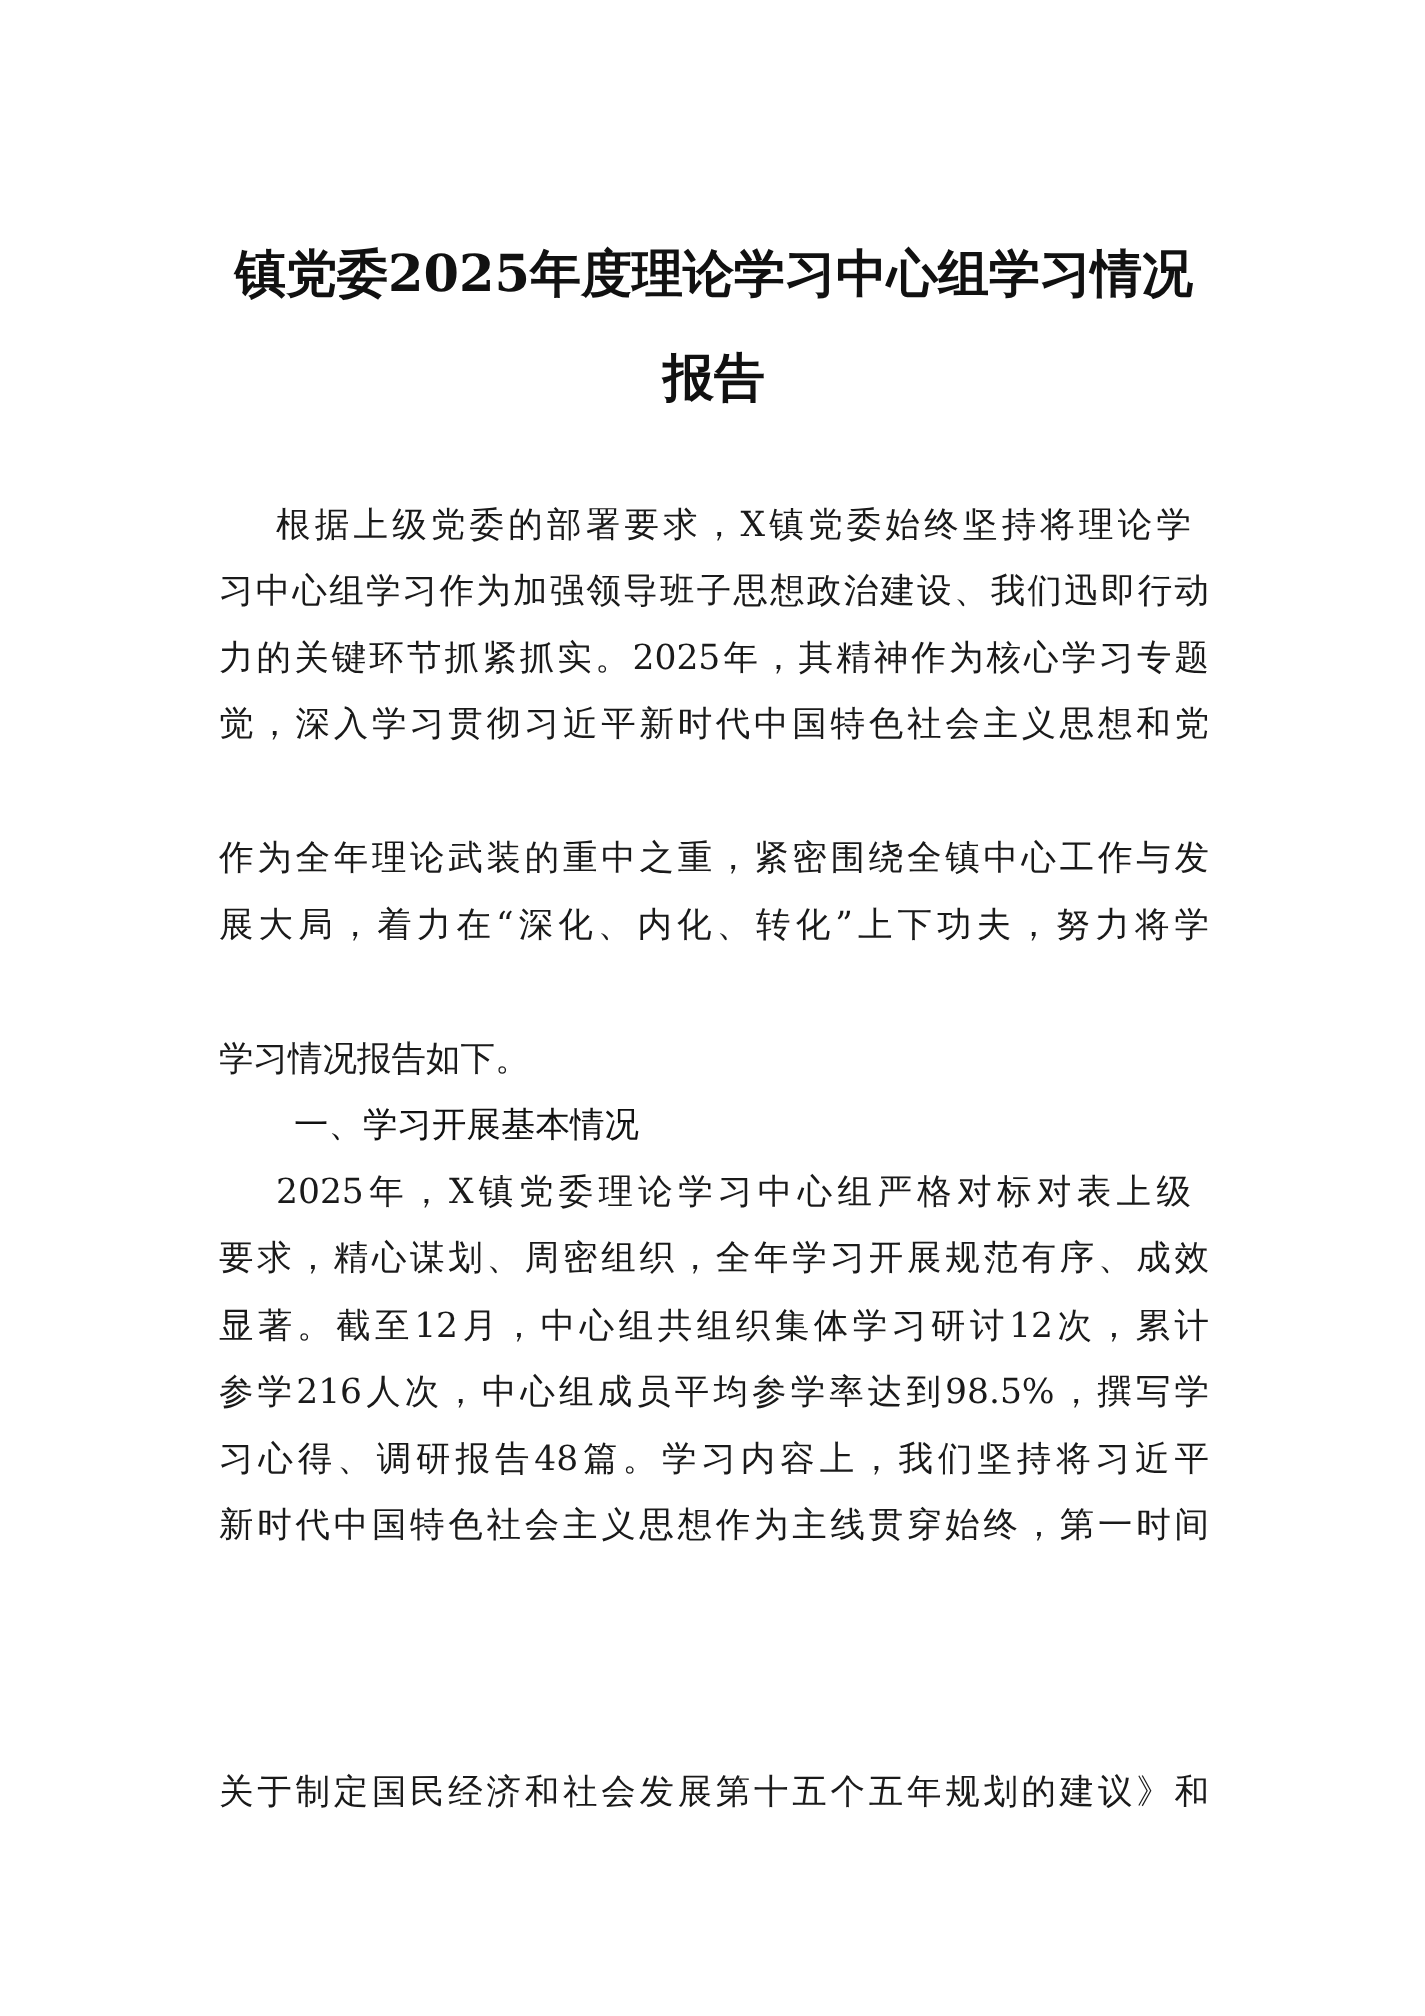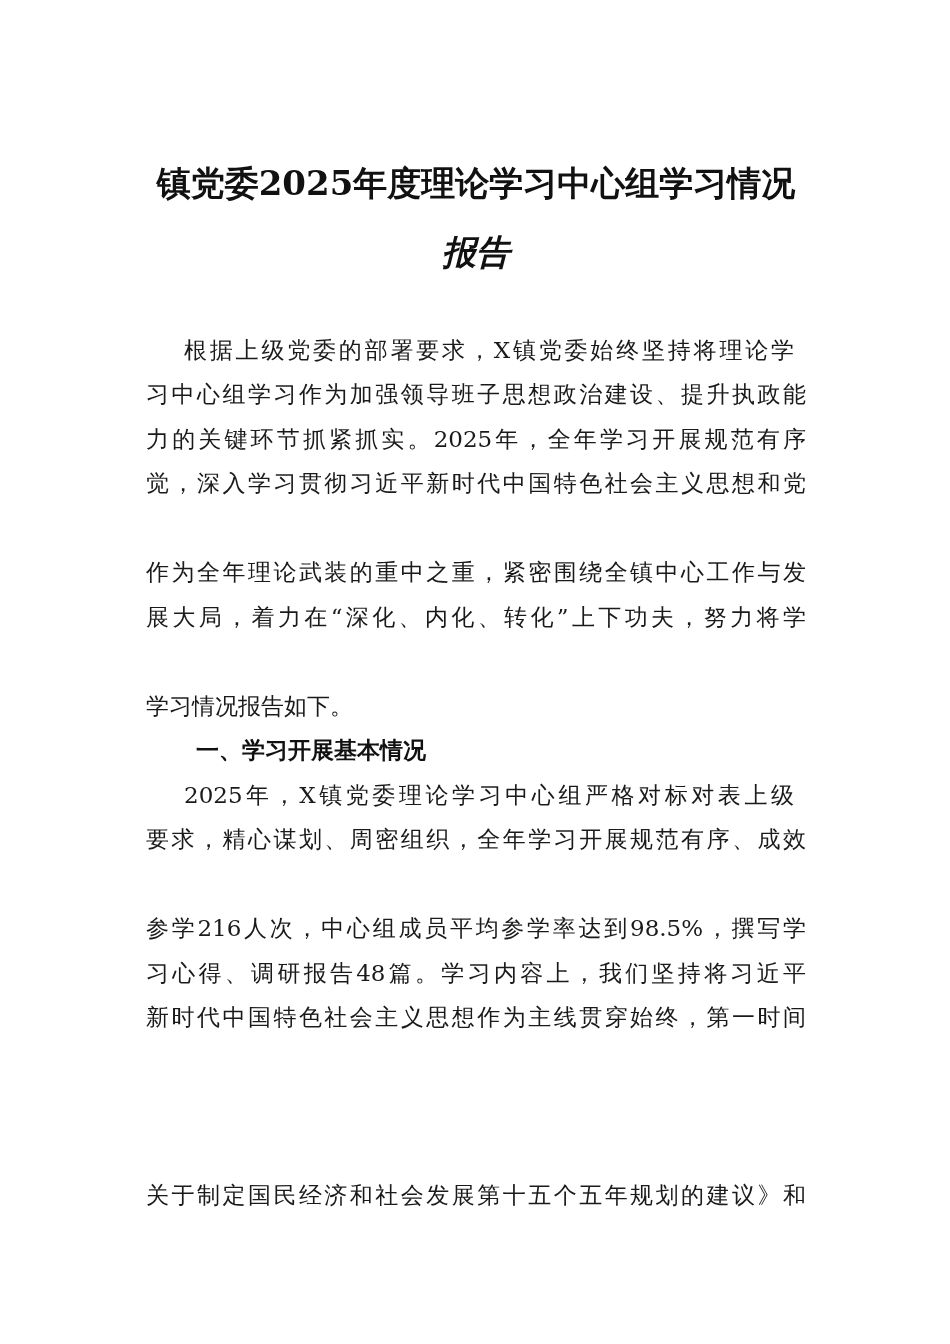--- a/index.html
+++ b/index.html
@@ -3,45 +3,46 @@
 <meta charset="utf-8">
 <style>
   html, body { margin: 0; padding: 0; background: #ffffff; }
   body { width: 950px; height: 1344px; position: relative; overflow: hidden;
          font-family: "DejaVu Serif", "Liberation Serif", serif; color: #111; }
   .page { position: absolute; left: 0; top: 0; width: 950px; height: 1344px; background: #fff; }
   .title { position: absolute; left: 146px; width: 660px; text-align: center;
            font-family: "DejaVu Serif", "Liberation Serif", serif; font-weight: bold;
            font-size: 34px; line-height: 40px; color: #111; letter-spacing: 0px; }
   .t1 { top: 163px; }
-  .t2 { top: 232px; font-style: italic; }
+  .t2 { top: 232px; }
   .line { position: absolute; left: 146px; width: 660px; height: 30px;
           font-size: 23px; line-height: 30px; white-space: nowrap;
           text-align: justify; text-align-last: justify; color: #1a1a1a; }
   .line.last { text-align-last: left; }
   .line.indent { left: 184px; width: 610px; }
   .heading { position: absolute; left: 196px; height: 30px; font-size: 23px; line-height: 30px;
-             font-family: "DejaVu Sans", "Liberation Sans", sans-serif; font-weight: bold; color: #111; }
+             font-family: "DejaVu Sans", "Liberation Sans", sans-serif; font-weight: normal; color: #111; }
 </style>
 </head>
 <body>
 
 <div class="page">
   <div class="title t1">镇党委2025年度理论学习中心组学习情况</div>
   <div class="title t2">报告</div>
 
   <div class="line indent" style="top:335px">根据上级党委的部署要求，X镇党委始终坚持将理论学</div>
-  <div class="line" style="top:379px">习中心组学习作为加强领导班子思想政治建设、提升执政能</div>
-  <div class="line" style="top:424px">力的关键环节抓紧抓实。2025年，全年学习开展规范有序</div>
+  <div class="line" style="top:379px">习中心组学习作为加强领导班子思想政治建设、我们迅即行动</div>
+  <div class="line" style="top:424px">力的关键环节抓紧抓实。2025年，其精神作为核心学习专题</div>
   <div class="line" style="top:468px">觉，深入学习贯彻习近平新时代中国特色社会主义思想和党</div>
   <div class="line" style="top:557px">作为全年理论武装的重中之重，紧密围绕全镇中心工作与发</div>
   <div class="line" style="top:602px">展大局，着力在“深化、内化、转化”上下功夫，努力将学</div>
   <div class="line last" style="top:691px">学习情况报告如下。</div>
 
   <div class="heading" style="top:735px">一、学习开展基本情况</div>
 
   <div class="line indent" style="top:780px">2025年，X镇党委理论学习中心组严格对标对表上级</div>
   <div class="line" style="top:824px">要求，精心谋划、周密组织，全年学习开展规范有序、成效</div>
+  <div class="line" style="top:869px">显著。截至12月，中心组共组织集体学习研讨12次，累计</div>
   <div class="line" style="top:913px">参学216人次，中心组成员平均参学率达到98.5%，撰写学</div>
   <div class="line" style="top:958px">习心得、调研报告48篇。学习内容上，我们坚持将习近平</div>
   <div class="line" style="top:1002px">新时代中国特色社会主义思想作为主线贯穿始终，第一时间</div>
   <div class="line" style="top:1180px">关于制定国民经济和社会发展第十五个五年规划的建议》和</div>
 </div>
 
 </body></html>

